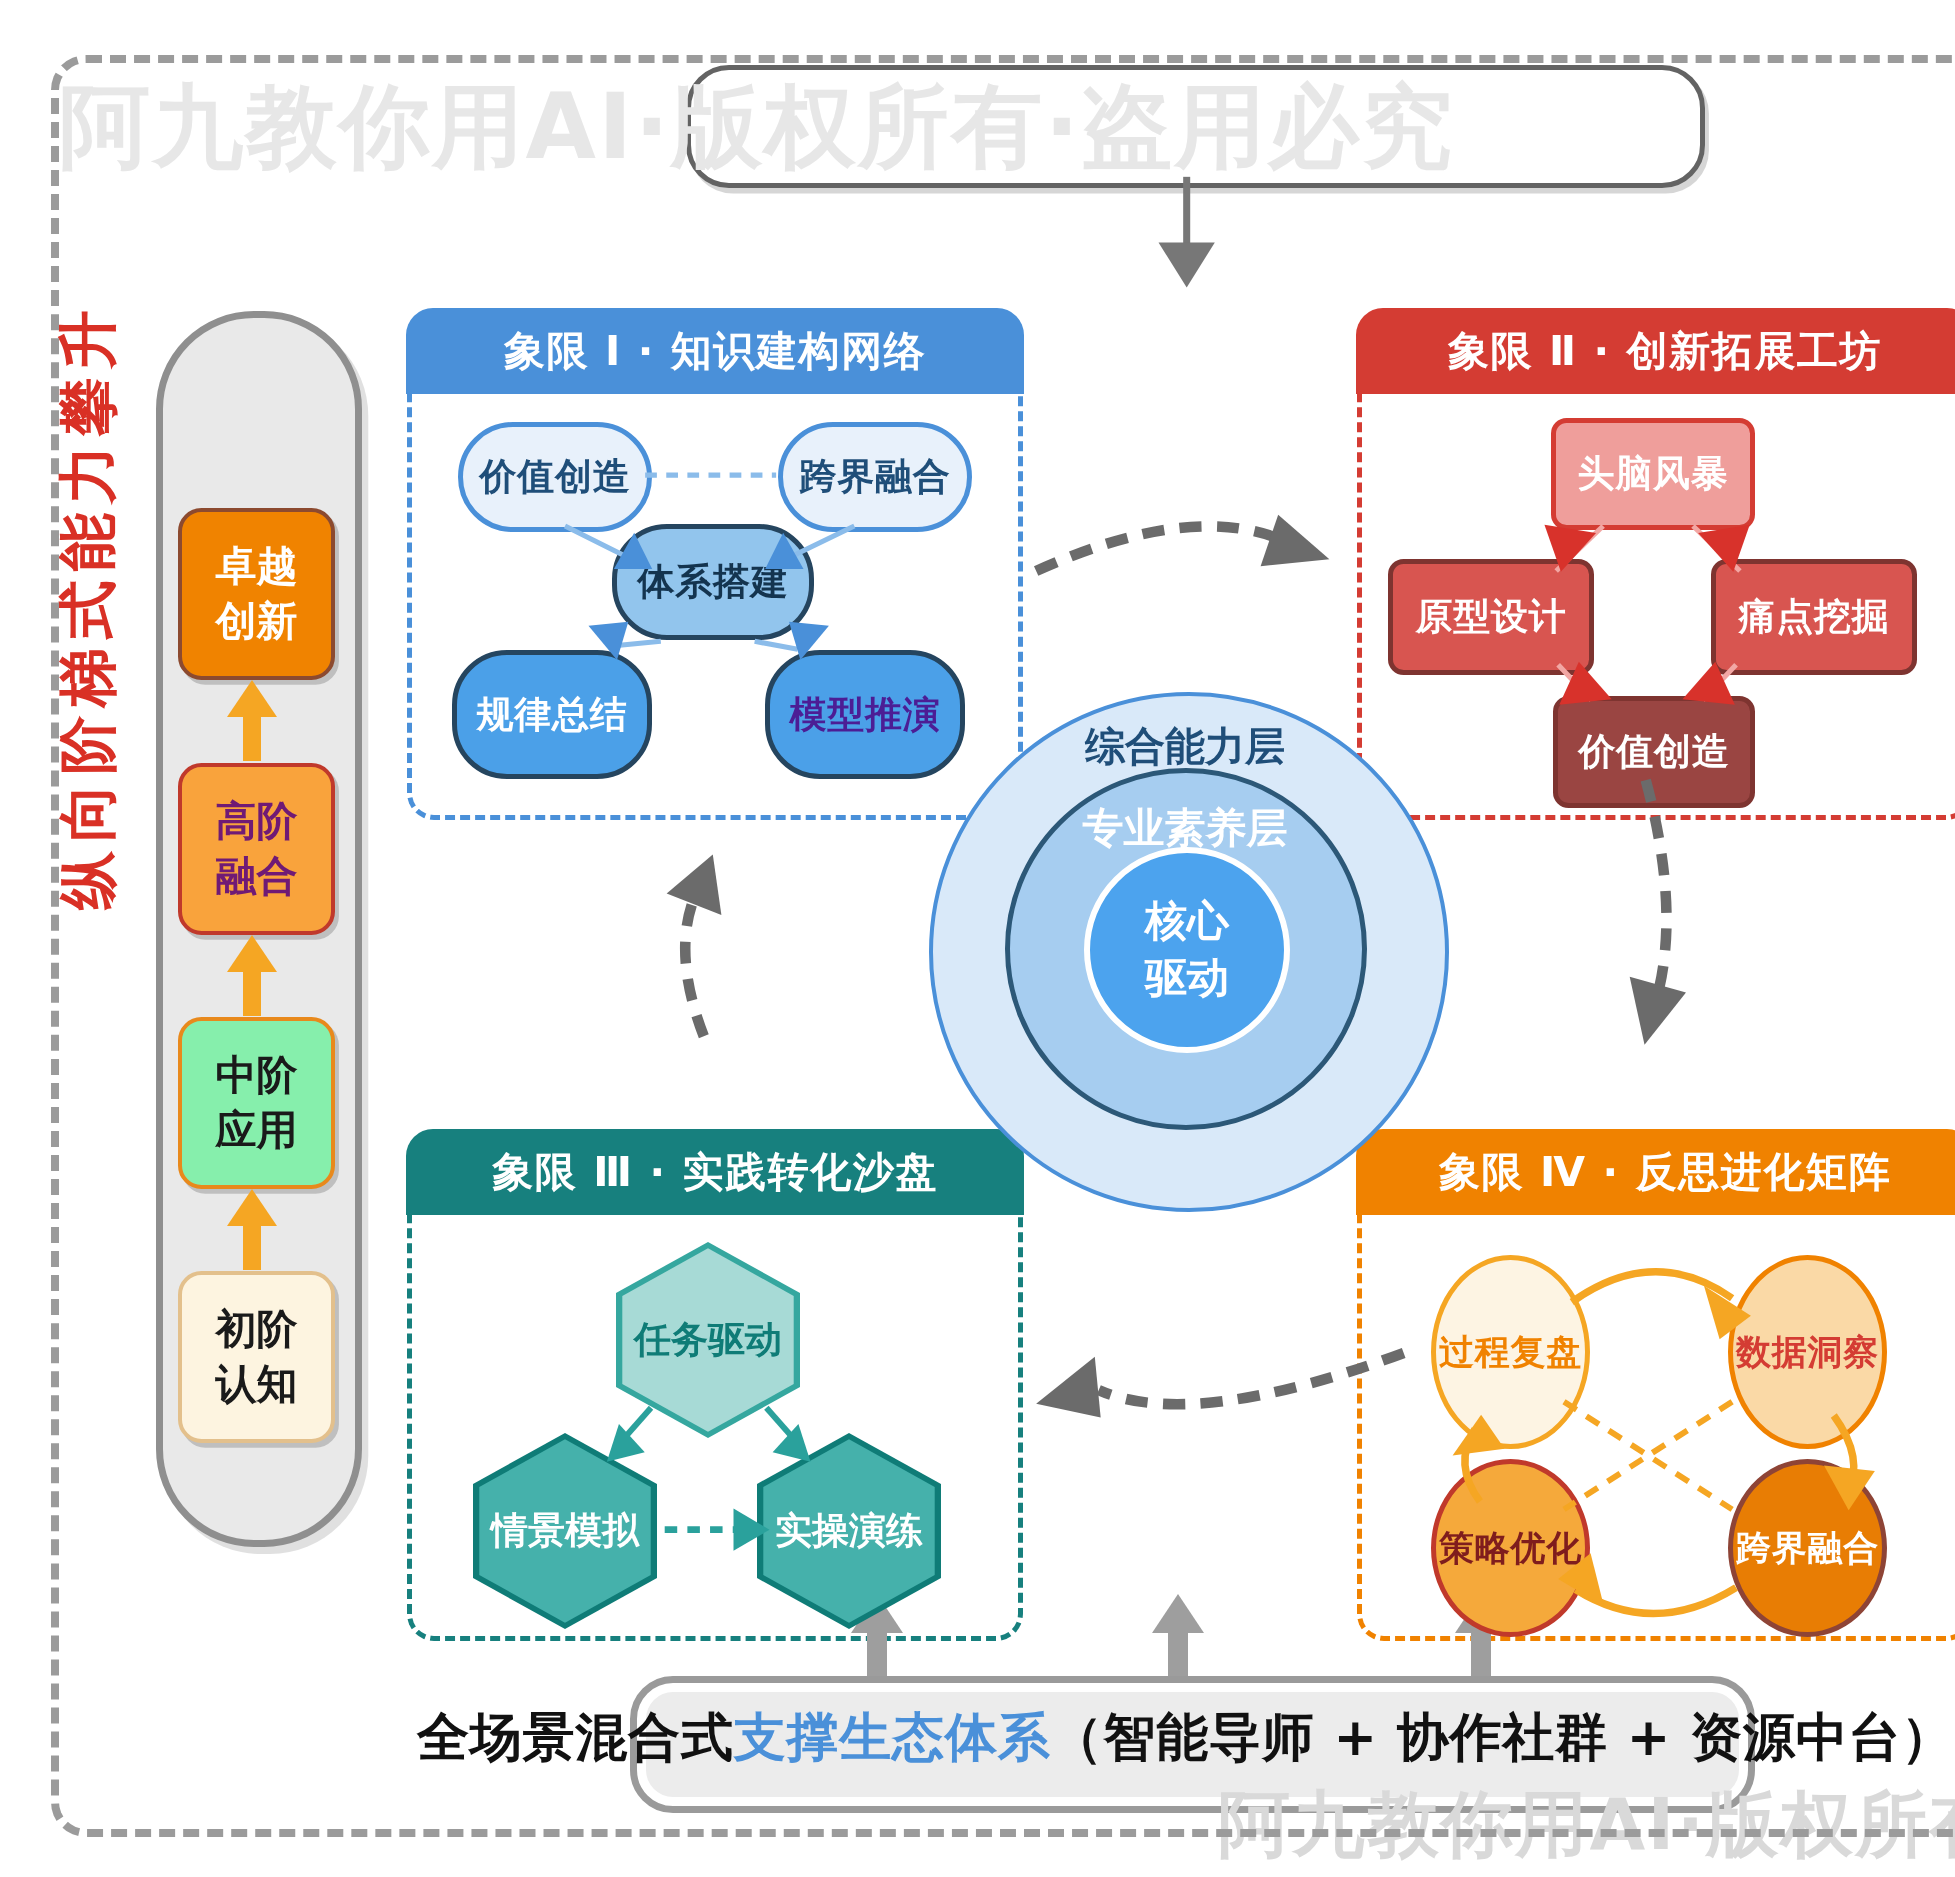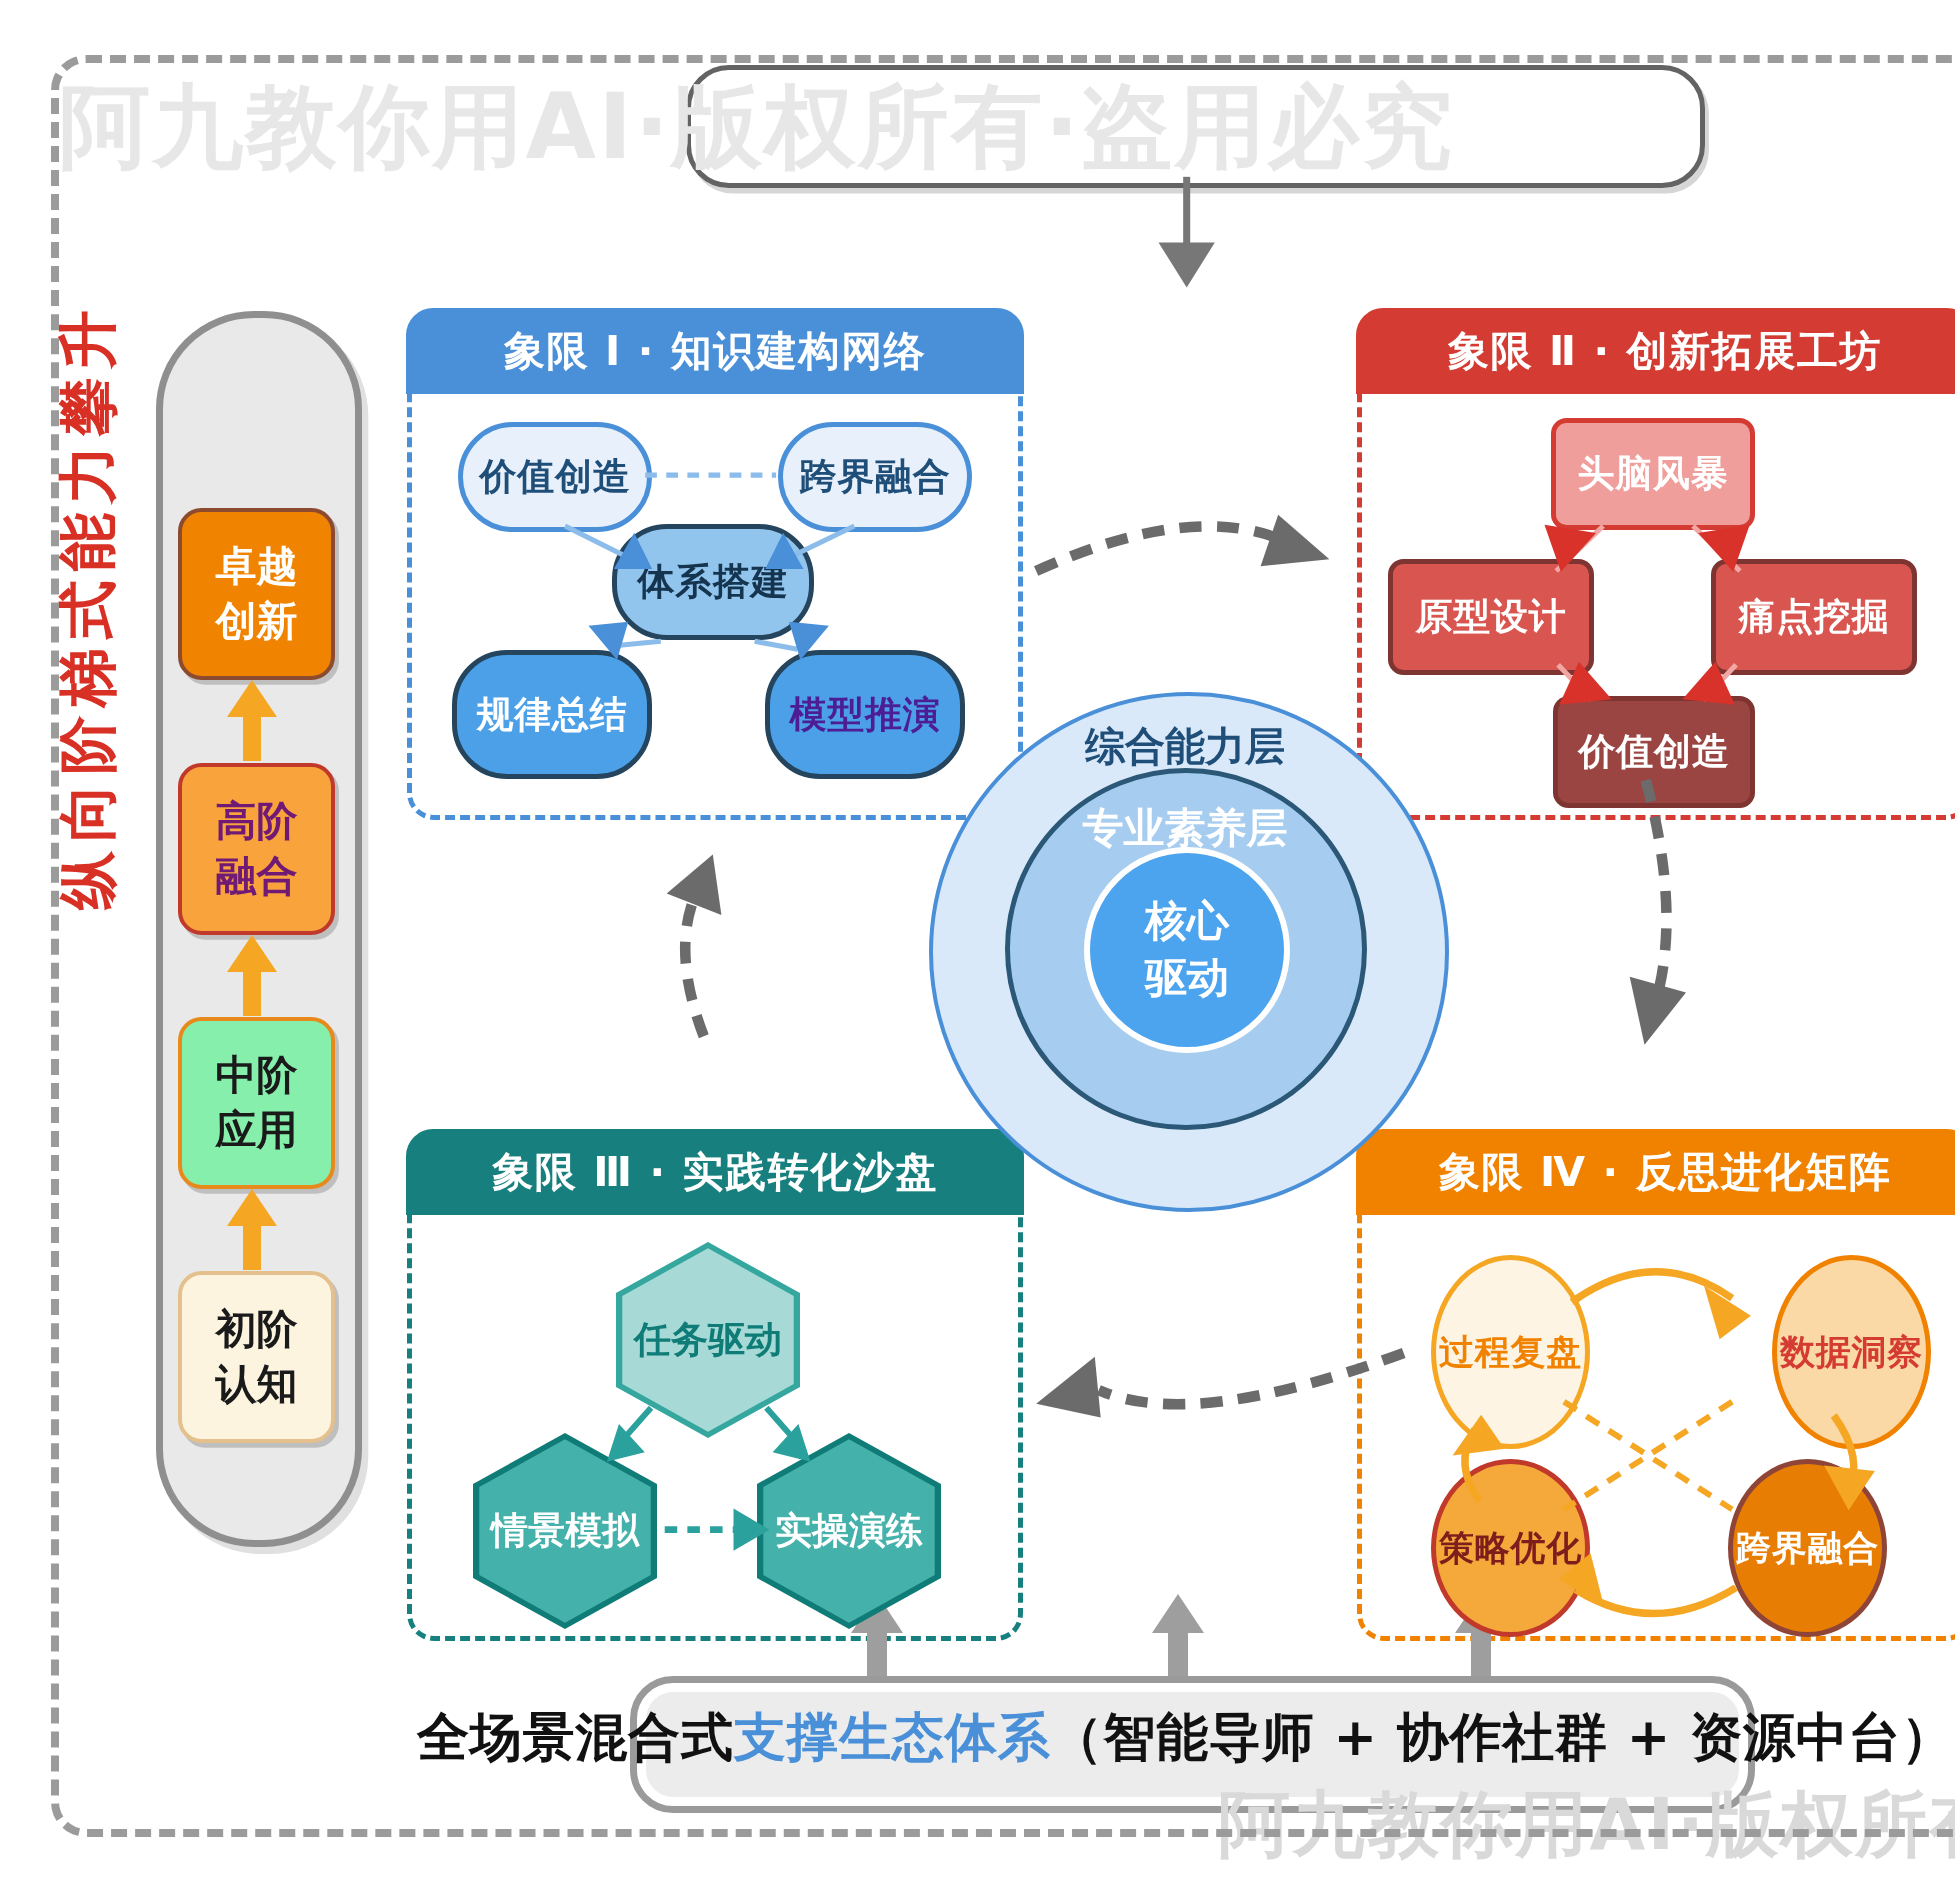--- a/index.html
+++ b/index.html
@@ -79,21 +79,21 @@
     clip-path:polygon(50% 0%,100% 26%,100% 74%,50% 100%,0% 74%,0% 26%);z-index:-1;}
   .hex-task{left:616px;top:1242px;width:184px;height:196px;background:#35a79f;color:#0f7c77;}
   .hex-task .inner{background:#a7dad6;}
   .hex-qingjing{left:473px;top:1433px;width:184px;height:196px;background:#0f7c77;color:#fff;}
   .hex-qingjing .inner{background:#45b1ab;}
   .hex-shicao{left:757px;top:1433px;width:184px;height:196px;background:#0f7c77;color:#fff;}
   .hex-shicao .inner{background:#45b1ab;}
   
   .bellipse{border-radius:50%;border-width:5.5px;border-style:solid;font-size:35px;}
   .n-fupan{left:1431px;top:1255px;width:149px;height:184px;background:#fdf4e3;border-color:#f5a623;color:#f08200;}
-  .n-dongcha{left:1728px;top:1255px;width:149px;height:184px;background:#fad9a6;border-color:#f08200;color:#d43c33;margin-left:44px;}
+  .n-dongcha{left:1728px;top:1255px;width:149px;height:184px;background:#fad9a6;border-color:#f08200;color:#d43c33;}
   .n-celue{left:1431px;top:1459px;width:149px;height:168px;background:#f5a93b;border-color:#c0392b;color:#7f1d1d;}
   .n-diedai{left:1728px;top:1459px;width:149px;height:168px;background:#e87d04;border-color:#8e4436;color:#fff;}
 
   
   .circle{position:absolute;border-radius:50%;z-index:2;}
   .c-outer{left:929px;top:692px;width:512px;height:512px;background:#d9e9f9;border:4.3px solid #4a90d9;}
   .c-mid{left:1005px;top:768px;width:352px;height:352px;background:#a6cdf0;border:5.1px solid #2c5878;}
   .c-core{left:1084px;top:847px;width:194px;height:194px;background:#4ca3ee;border:6.6px solid #ffffff;
     display:flex;align-items:center;justify-content:center;text-align:center;color:#fff;font-size:42px;line-height:1.35;}
   .c-core .t{width:94px;}

